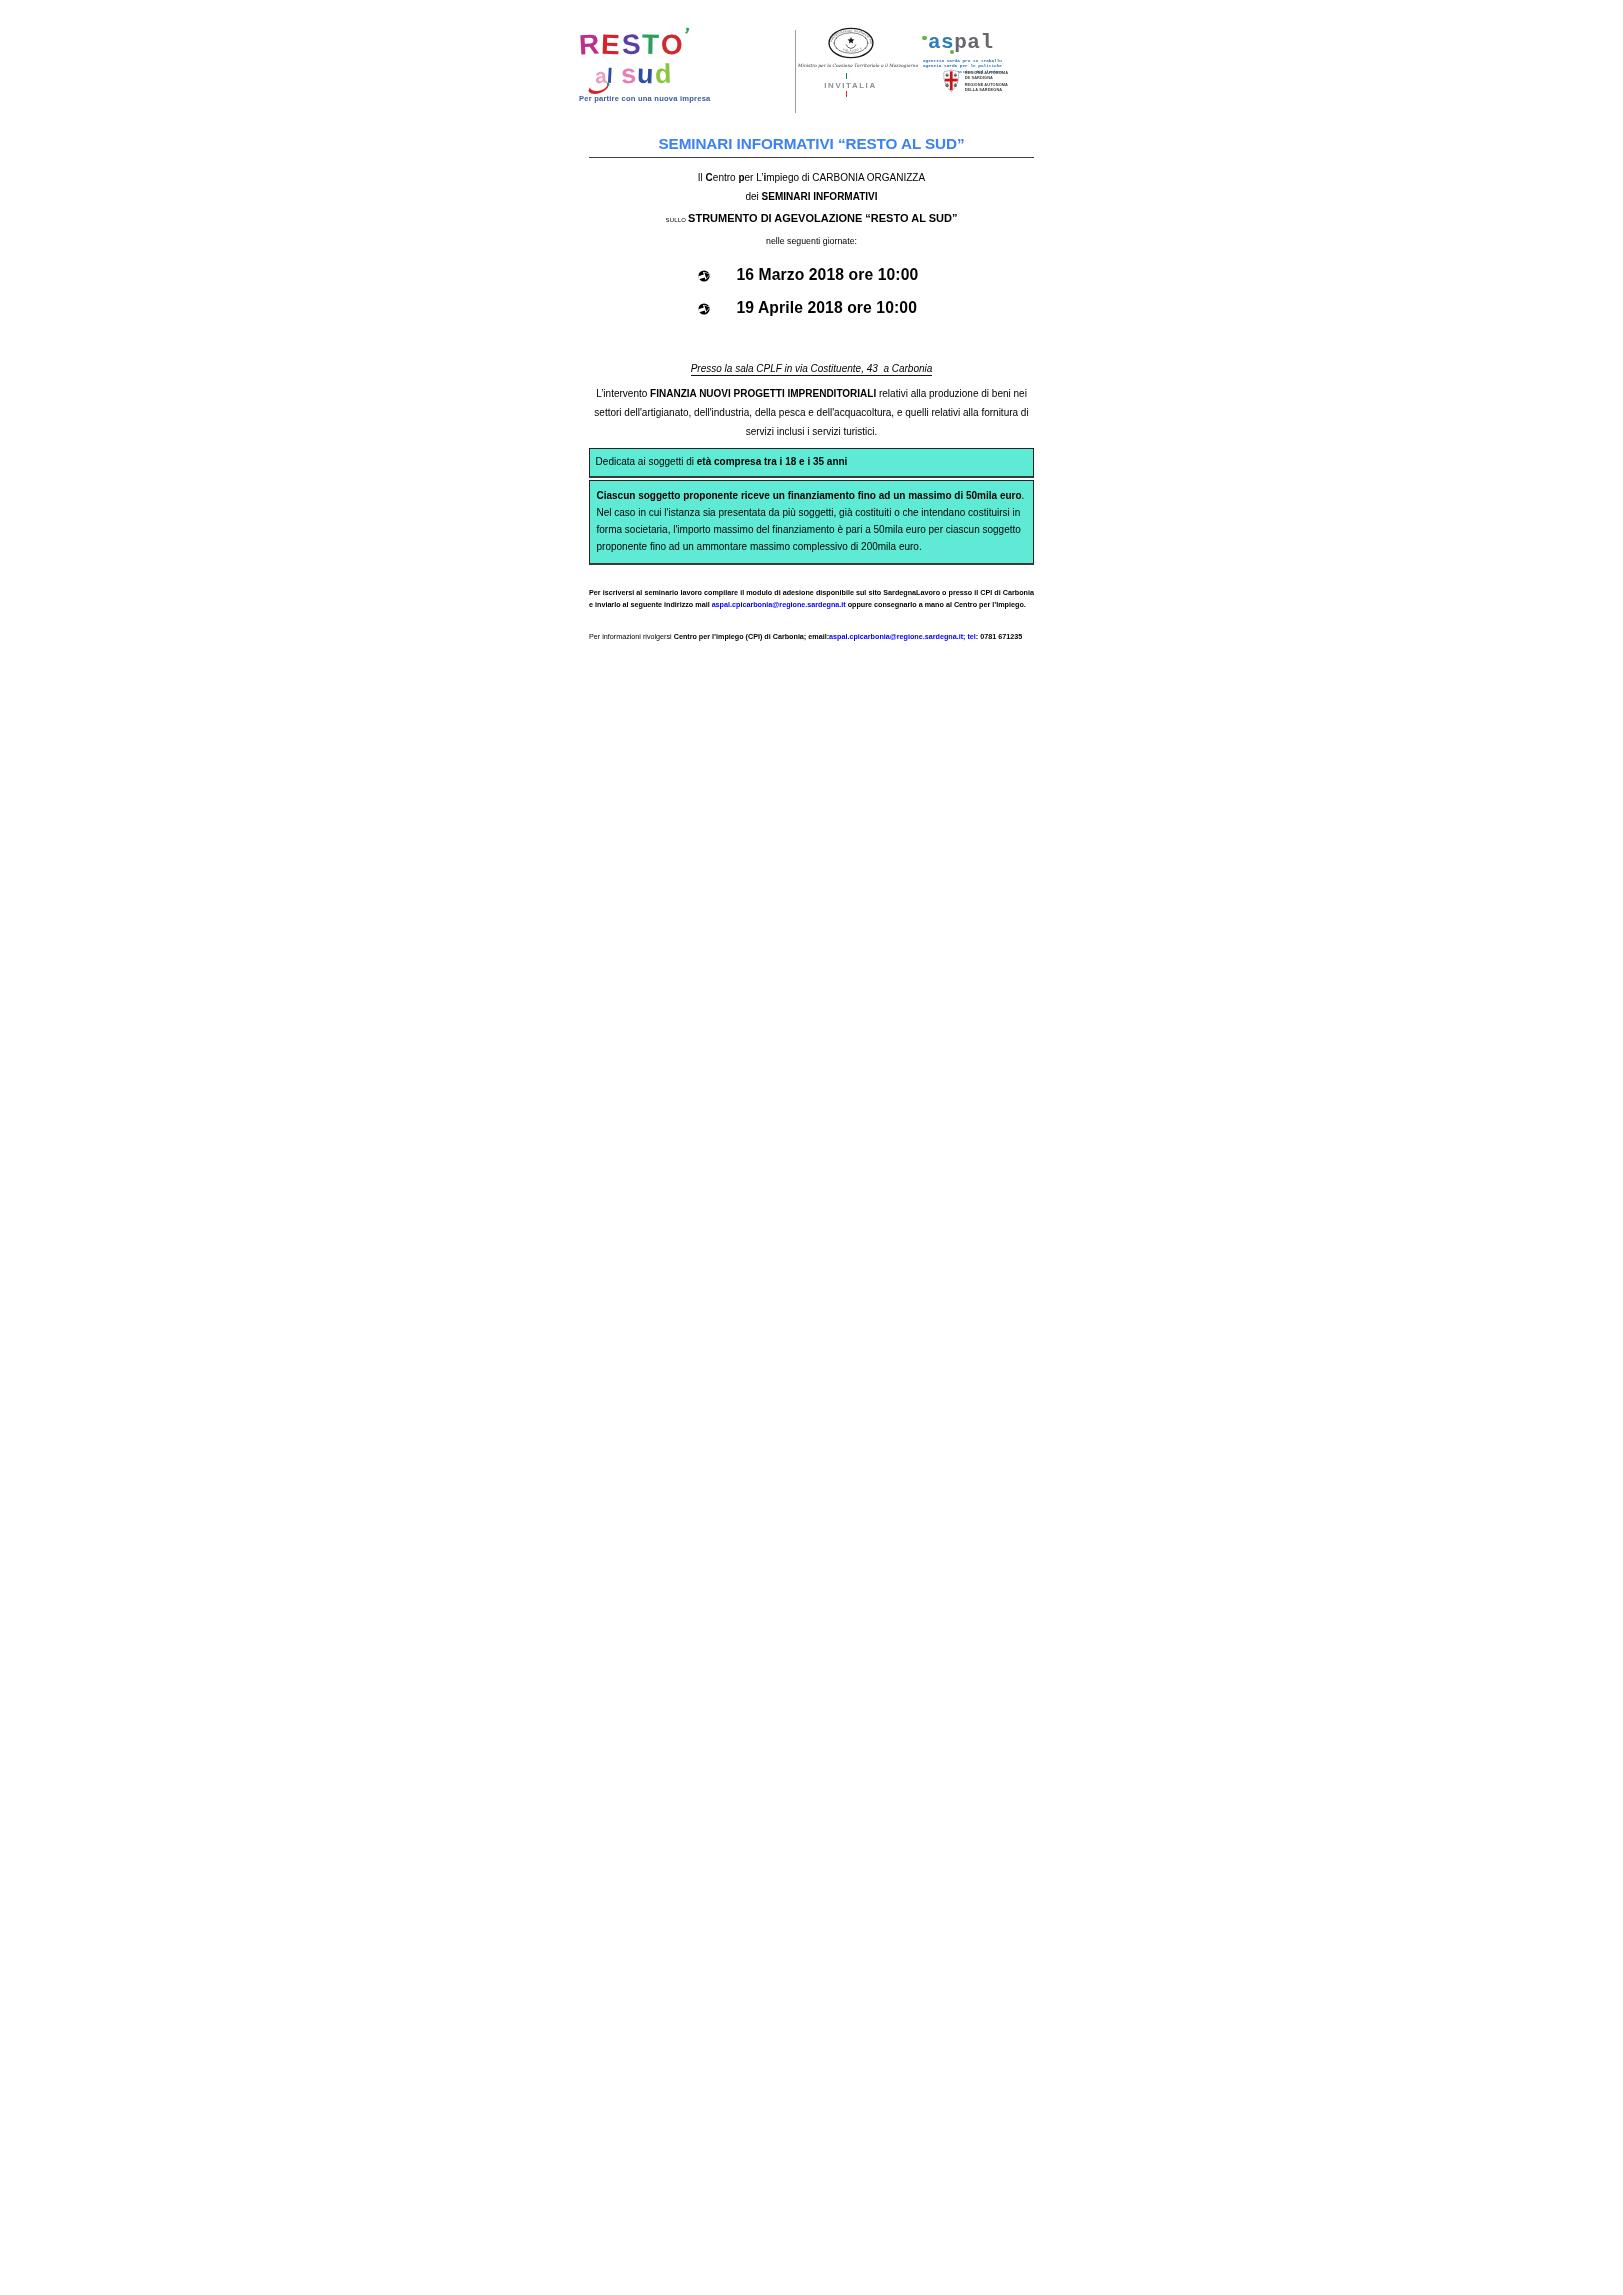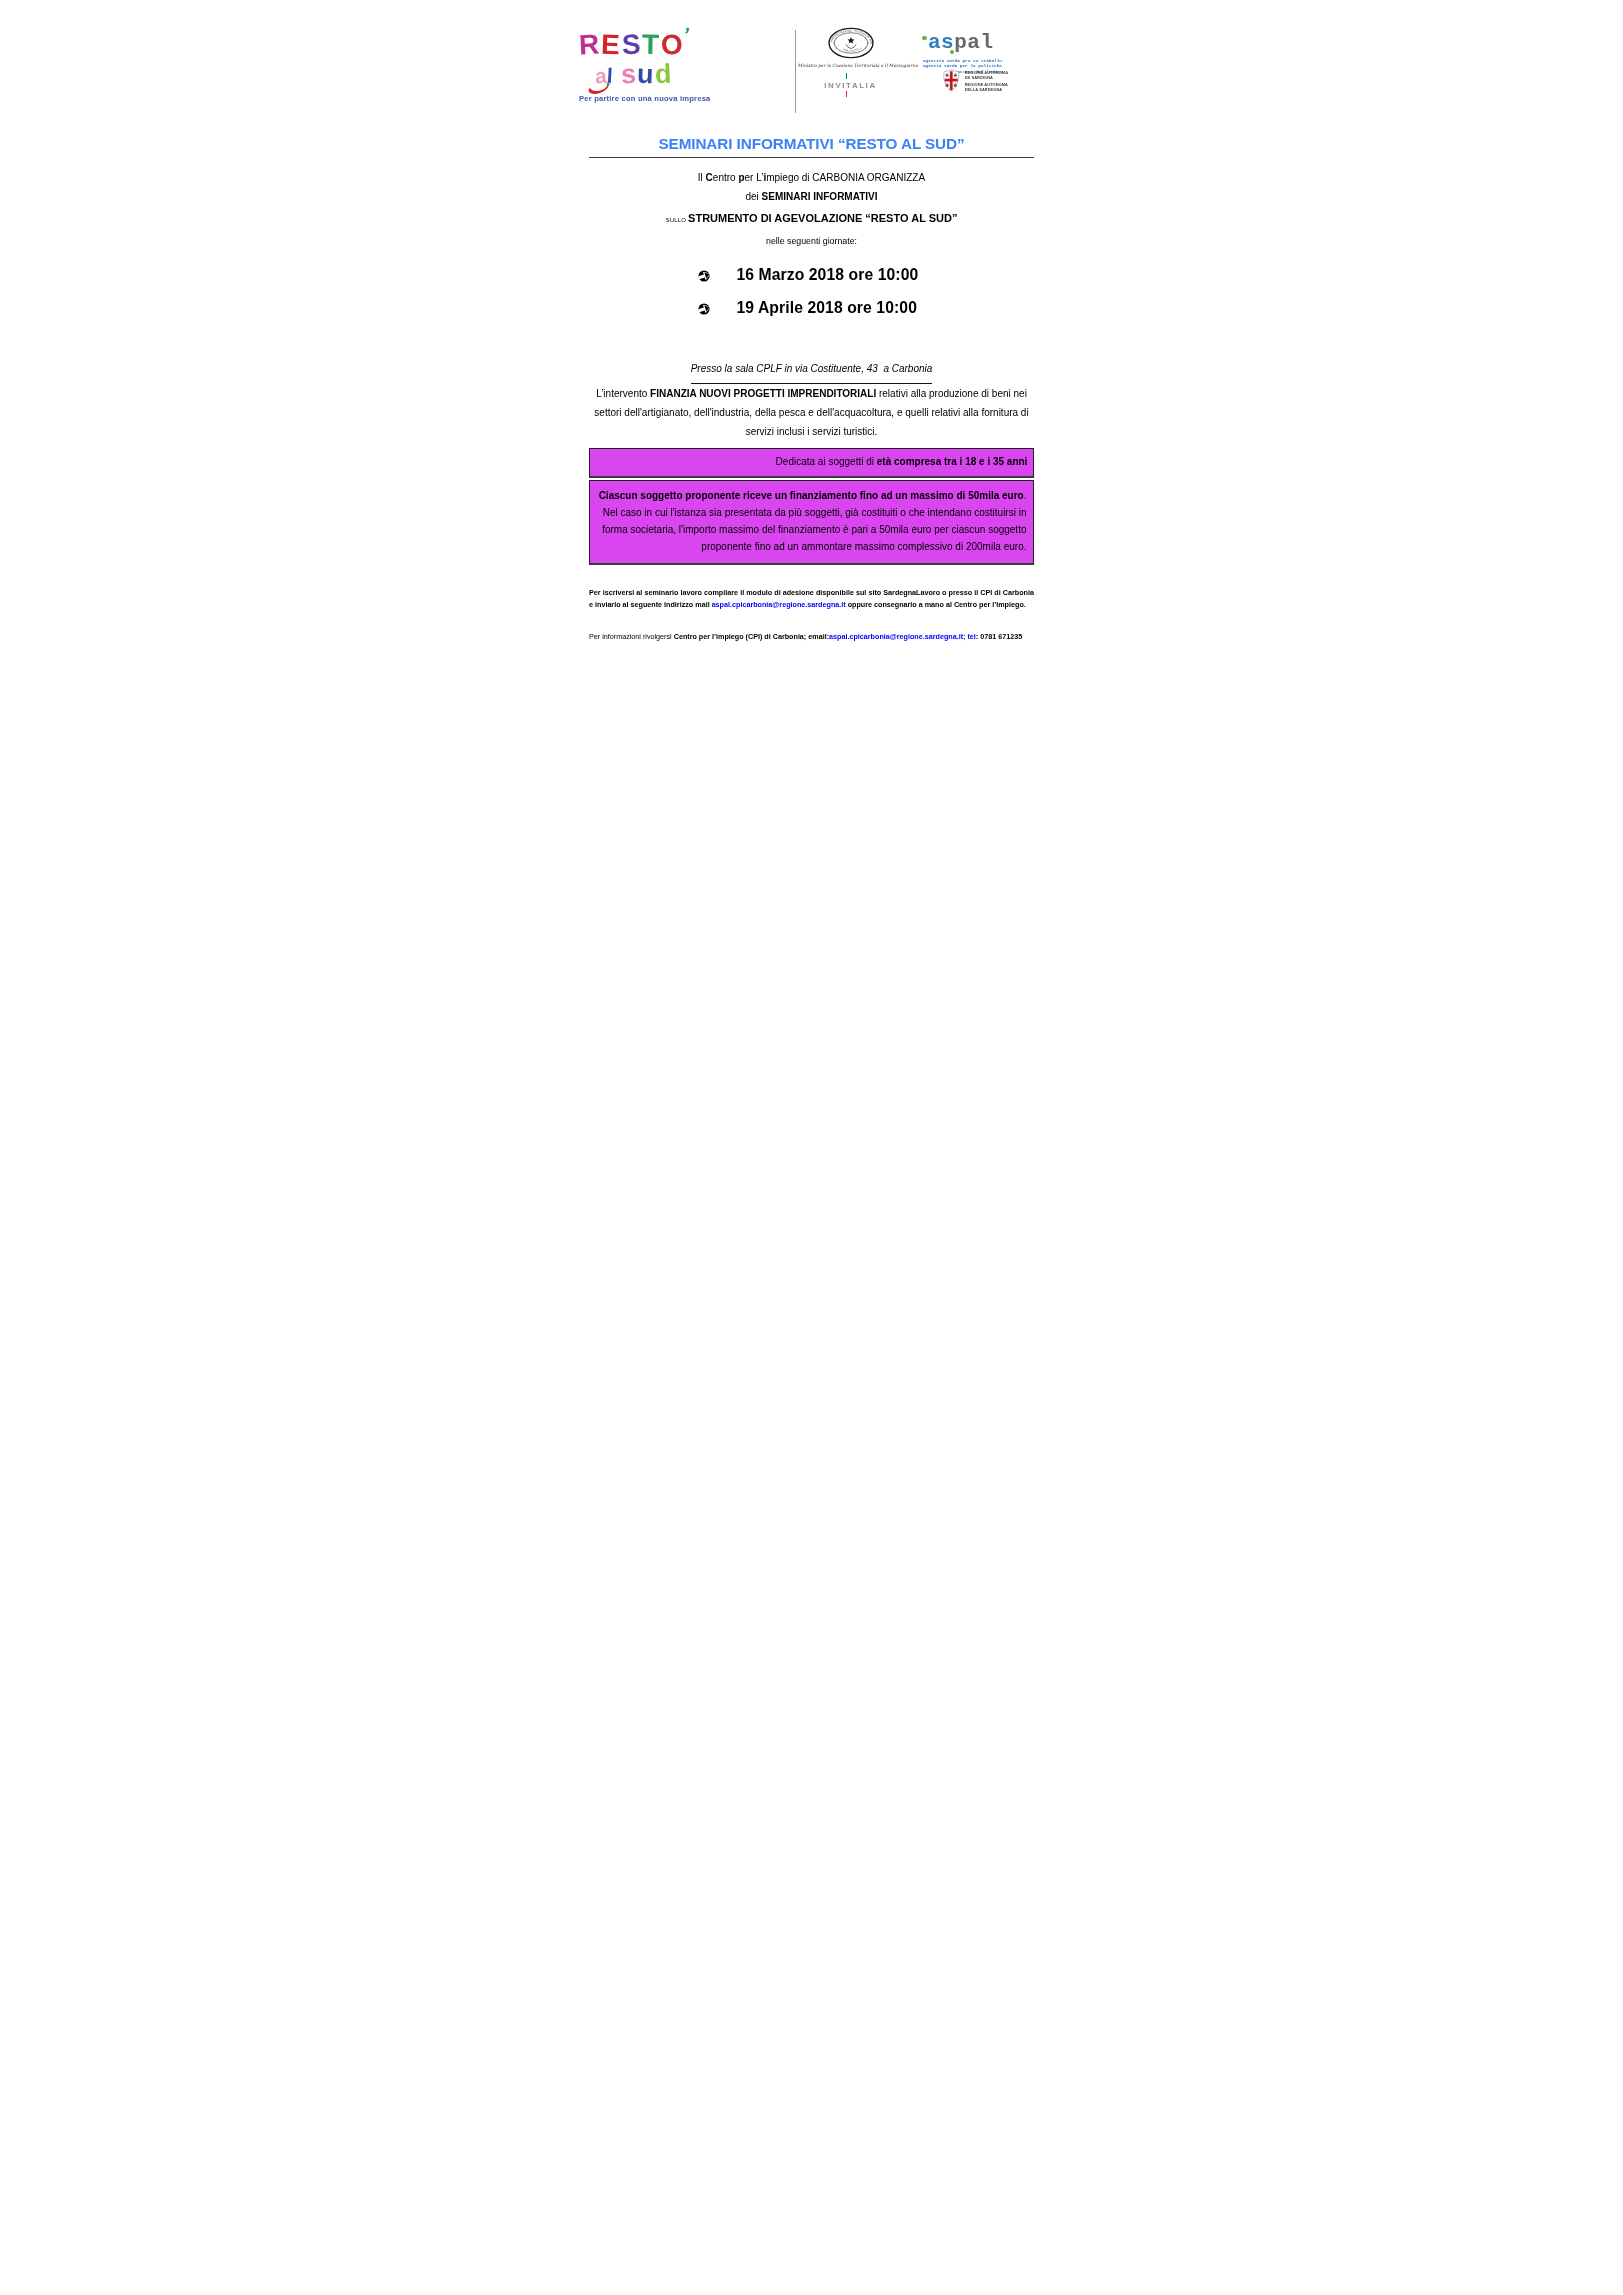--- a/index.html
+++ b/index.html
@@ -57,23 +57,23 @@
   .small-caps{font-size:6px;letter-spacing:0.2px;}
   .p-intro4{margin:12px 32px 0;text-align:center;font-size:8.8px;}
   b,.bold{font-weight:bold;}
   
   .dates{margin-top:20.4px;}
   .date-row{display:flex;align-items:center;margin-left:141px;}
   .date-row + .date-row{margin-top:15px;}
   .date-text{margin-left:25.4px;font-size:15.7px;font-weight:bold;letter-spacing:0.1px;white-space:nowrap;}
   
   .venue{margin:46px 32px 0;text-align:center;font-size:10px;font-style:italic;}
-  .venue .u{border-bottom:1.4px solid #111;padding-bottom:9px;}
+  .venue .u{border-bottom:1.4px solid #111;padding-bottom:1px;}
   .intervention{margin:10.2px 34px 0;text-align:center;font-size:10px;line-height:1.9;}
-  .box{margin:6.5px 32px 0;border:0.9px solid #222;border-bottom:2.3px solid #3a3a3a;text-align:right;font-size:10px;background:#d946ef;}
+  .box{margin:6.5px 32px 0;border:0.9px solid #222;border-bottom:2.3px solid #3a3a3a;text-align:left;font-size:10px;background:#5eead4;}
   .box1{padding:7px 5.6px 8.8px;}
   .box2{margin-top:2px;padding:6px 6.5px 7.9px;line-height:1.7;}
   .signup{margin:22px 32px 0;text-align:justify;font-size:7.2px;font-weight:bold;line-height:1.75;}
   .email{color:#0000FF;text-decoration:none;font-weight:bold;cursor:pointer;}
   .contact{margin:20.4px 32px 0;font-size:7.2px;white-space:nowrap;}
 </style>
 </head>
 <body>
 
 <div class="page">

